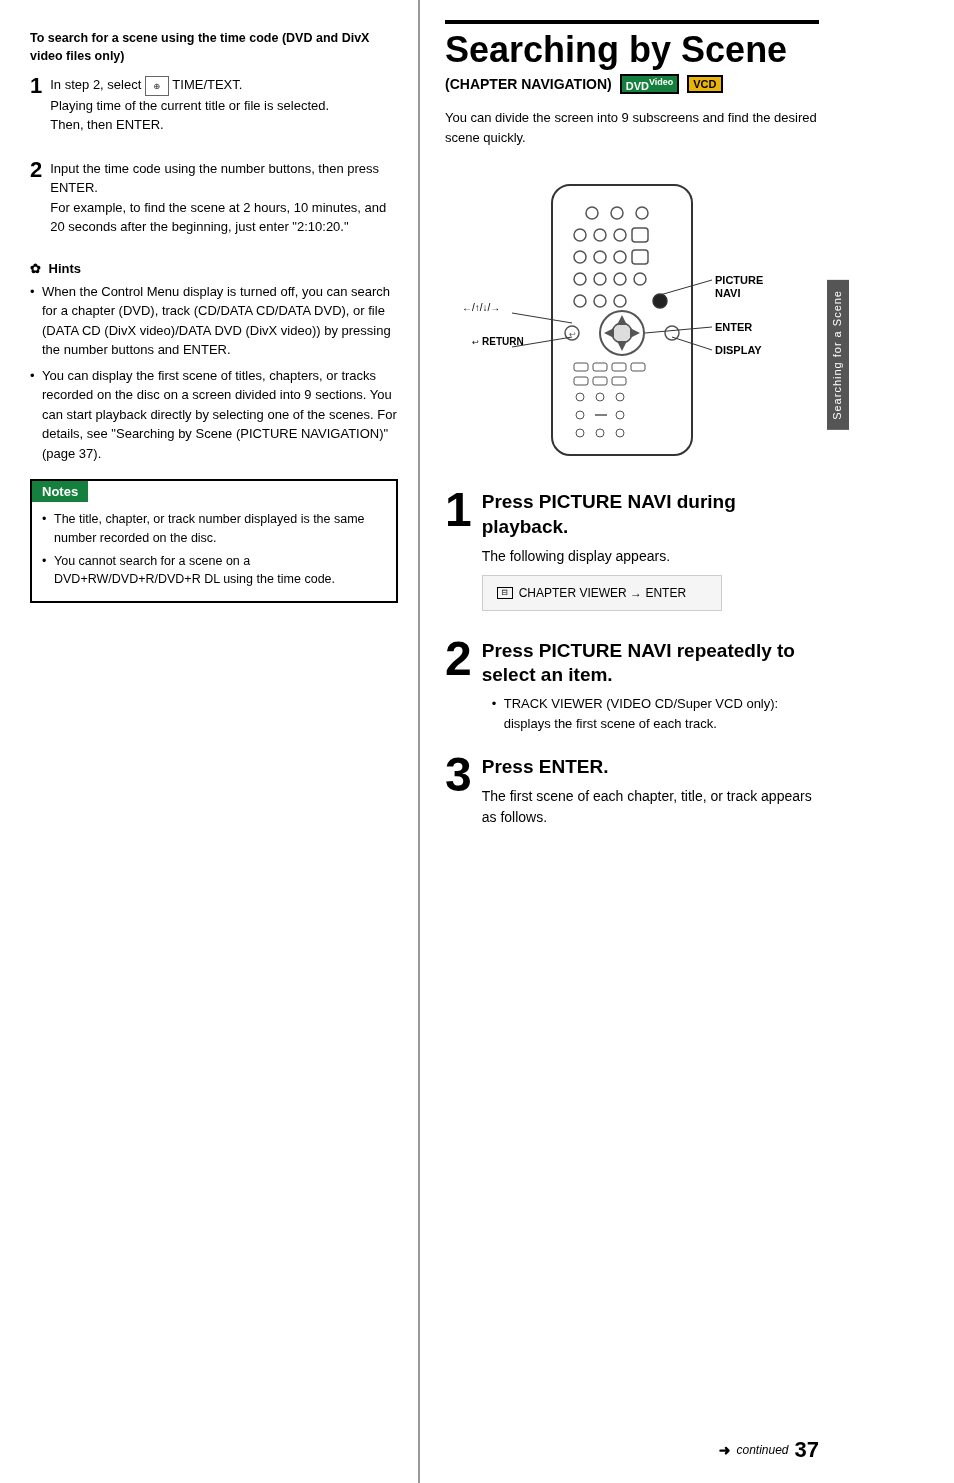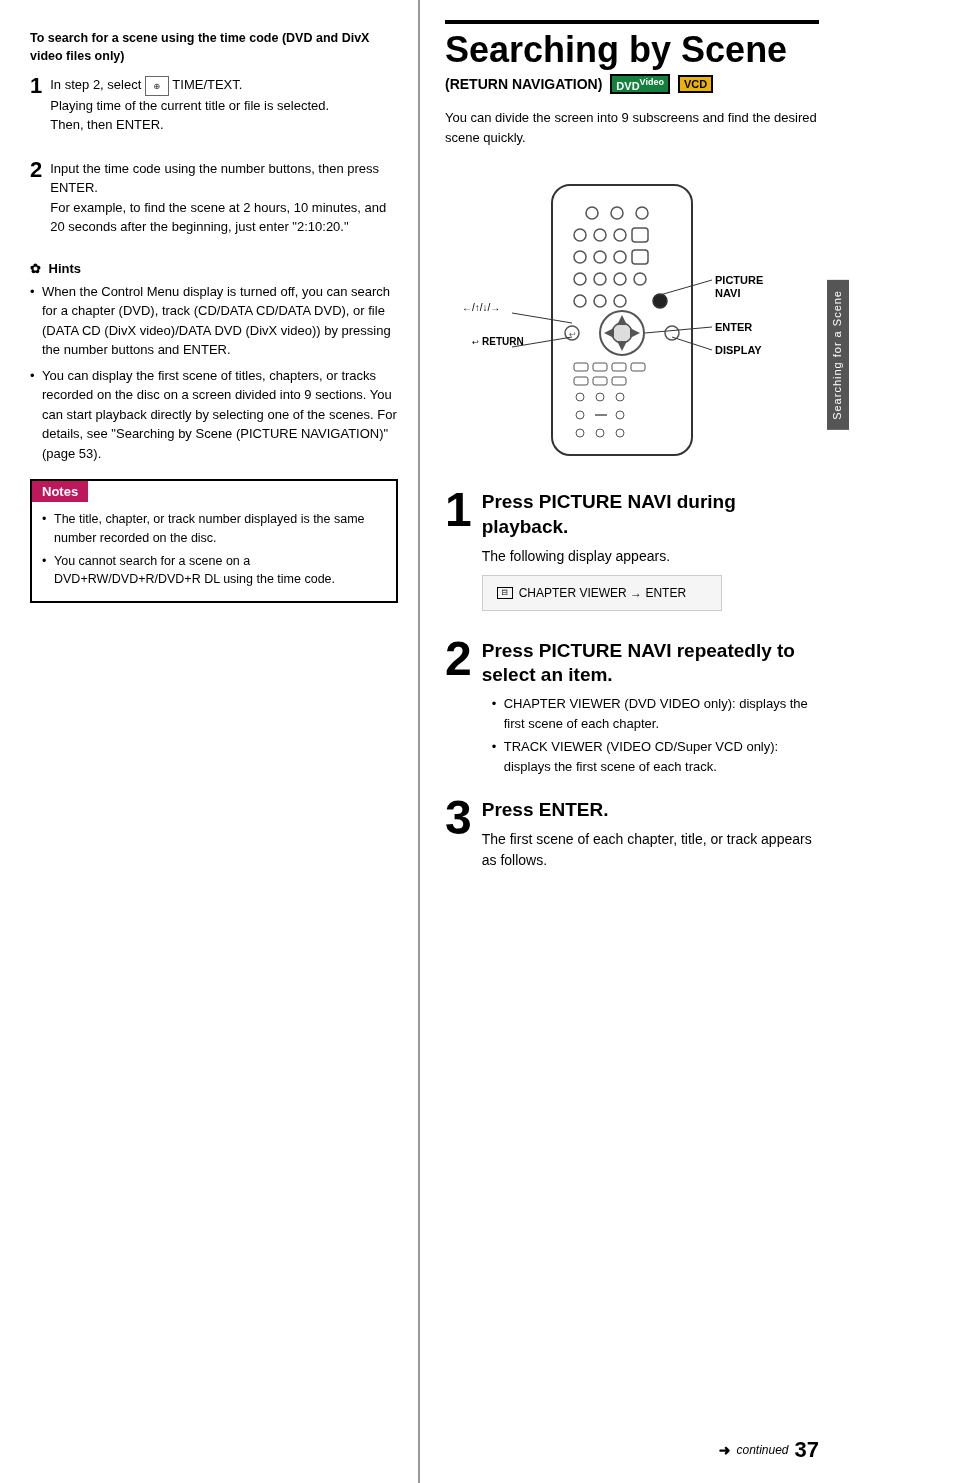--- a/index.html
+++ b/index.html
@@ -111,21 +111,21 @@
       position: absolute;
       left: 0;
     }
 
     .notes-box {
       border: 2px solid #000;
       margin-top: 16px;
     }
 
     .notes-title {
-      background: #be185d;
+      background: #15803d;
       color: #fff;
       font-weight: bold;
       font-size: 13px;
       padding: 3px 10px;
       display: inline-block;
     }
 
     .notes-content {
       padding: 8px 10px;
     }
@@ -353,42 +353,42 @@
       </div>
     </div>
 
     <div class="hints-section">
       <div class="hints-title">
         <span class="hints-icon">✿</span>
         <span>Hints</span>
       </div>
       <ul class="hints-list">
         <li>When the Control Menu display is turned off, you can search for a chapter (DVD), track (CD/DATA CD/DATA DVD), or file (DATA CD (DivX video)/DATA DVD (DivX video)) by pressing the number buttons and ENTER.</li>
-        <li>You can display the first scene of titles, chapters, or tracks recorded on the disc on a screen divided into 9 sections. You can start playback directly by selecting one of the scenes. For details, see "Searching by Scene (PICTURE NAVIGATION)" (page 53).</li>
+        <li>You can display the first scene of titles, chapters, or tracks recorded on the disc on a screen divided into 9 sections. You can start playback directly by selecting one of the scenes. For details, see "Searching by Scene (PICTURE NAVIGATION)" (page 37).</li>
       </ul>
     </div>
 
     <div class="notes-box">
       <div class="notes-title">Notes</div>
       <div class="notes-content">
         <ul class="notes-list">
           <li>The title, chapter, or track number displayed is the same number recorded on the disc.</li>
           <li>You cannot search for a scene on a DVD+RW/DVD+R/DVD+R DL using the time code.</li>
         </ul>
       </div>
     </div>
 
   </div>
 
   <div class="right-col">
 
     <h1 class="page-title">Searching by Scene</h1>
 
     <div class="subtitle-row">
-      <span class="subtitle-text">(RETURN NAVIGATION)</span>
+      <span class="subtitle-text">(CHAPTER NAVIGATION)</span>
       <span class="badge badge-dvd">
         <span class="dvd-video">DVD<span style="font-size:9px;vertical-align:super;">Video</span></span>
       </span>
       <span class="badge badge-vcd">VCD</span>
     </div>
 
     <p class="intro-text">You can divide the screen into 9 subscreens and find the desired scene quickly.</p>
 
     <div class="remote-area">
       <svg width="340" height="295" viewBox="0 0 340 295">
@@ -484,21 +484,20 @@
           <span>CHAPTER VIEWER → ENTER</span>
         </div>
       </div>
     </div>
 
     <div class="large-step">
       <span class="large-step-num">2</span>
       <div class="large-step-content">
         <div class="large-step-title">Press PICTURE NAVI repeatedly to select an item.</div>
         <ul class="bullet-list">
-          <li>CHAPTER VIEWER (DVD VIDEO only): displays the first scene of each chapter.</li>
           <li>TRACK VIEWER (VIDEO CD/Super VCD only): displays the first scene of each track.</li>
         </ul>
       </div>
     </div>
 
     <div class="large-step">
       <span class="large-step-num">3</span>
       <div class="large-step-content">
         <div class="large-step-title">Press ENTER.</div>
         <div class="large-step-body">The first scene of each chapter, title, or track appears as follows.</div>

